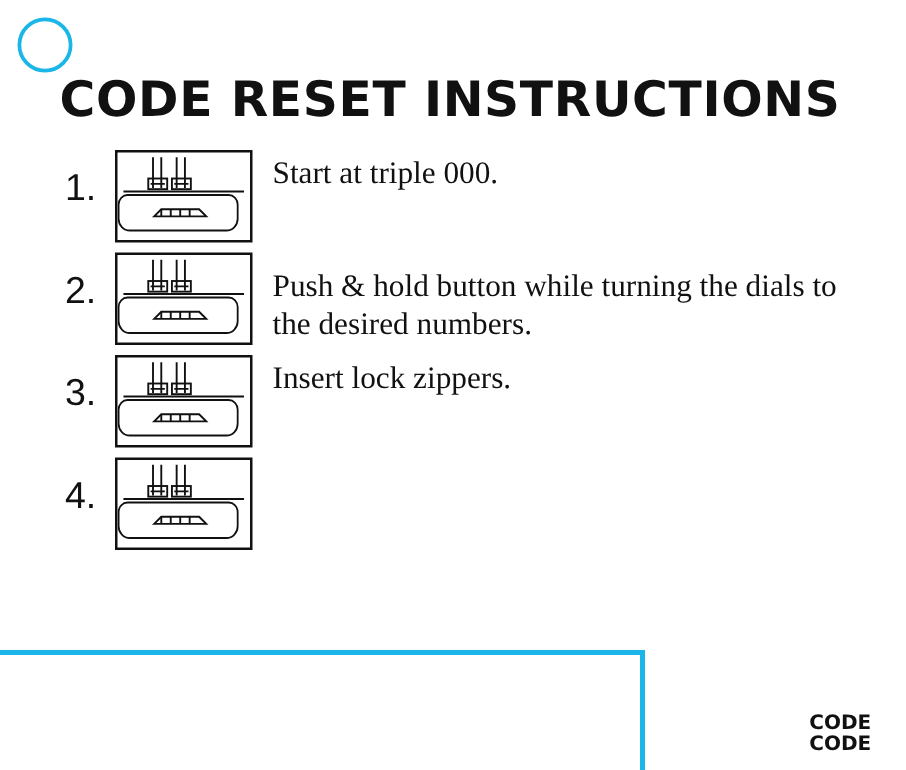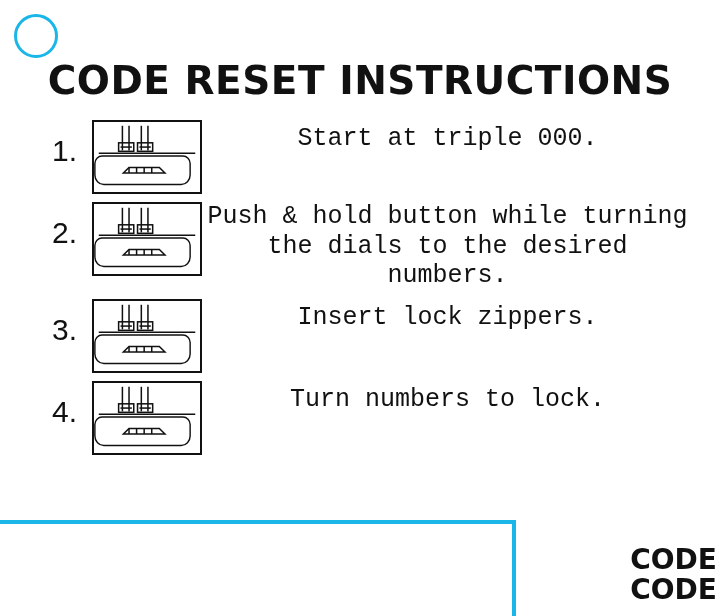--- a/index.html
+++ b/index.html
@@ -85,39 +85,39 @@
     width: 110px;
     height: 74px;
     border: 2px solid #111;
     box-sizing: border-box;
     margin-top: 2px;
     background: #fff;
   }
 
   .step-text {
     flex: 1 1 auto;
-    padding-left: 1px;
+    padding-left: 16px;
     font-size: 25px;
     line-height: 1.18;
     color: #111;
-    font-family: Liberation Mono, monospace;
+    font-family: Liberation Serif, serif;
     padding-top: 6px;
-    text-align: center;
   }
 
   .step-text.two-line {
     padding-top: 2px;
+    margin-top: 13px;
   }
 
   .brand {
     position: absolute;
-    right: 8px;
+    right: 28px;
     bottom: 12px;
     text-align: right;
-    font-size: 28px;
+    font-size: 16px;
     font-weight: bold;
     line-height: 1.05;
     color: #111;
     font-family: "DejaVu Sans", sans-serif;
   }
 </style>
 </head>
 <body>
 
 <div class="page">
@@ -223,21 +223,20 @@
             <line x1="4" y1="33" x2="106" y2="33"></line>
             <path d="M10 36 h90 a8 8 0 0 1 8 8 v12 a10 10 0 0 1 -10 10 h-86 a10 10 0 0 1 -10 -10 v-12 a8 8 0 0 1 8 -8 z" transform="translate(-2,0) scale(0.95,1)"></path>
             <path d="M30 54 l6 -6 h32 l6 6 z"></path>
             <line x1="36" y1="48" x2="36" y2="54"></line>
             <line x1="44" y1="48" x2="44" y2="54"></line>
             <line x1="52" y1="48" x2="52" y2="54"></line>
             <line x1="60" y1="48" x2="60" y2="54"></line>
           </g>
         </svg>
       </div>
-      <div class="step-text">Turn numbers to lock.</div>
     </div>
 
   </div>
 
   <div class="brand">
     <div>CODE</div>
     <div>CODE</div>
   </div>
 
 </div>

